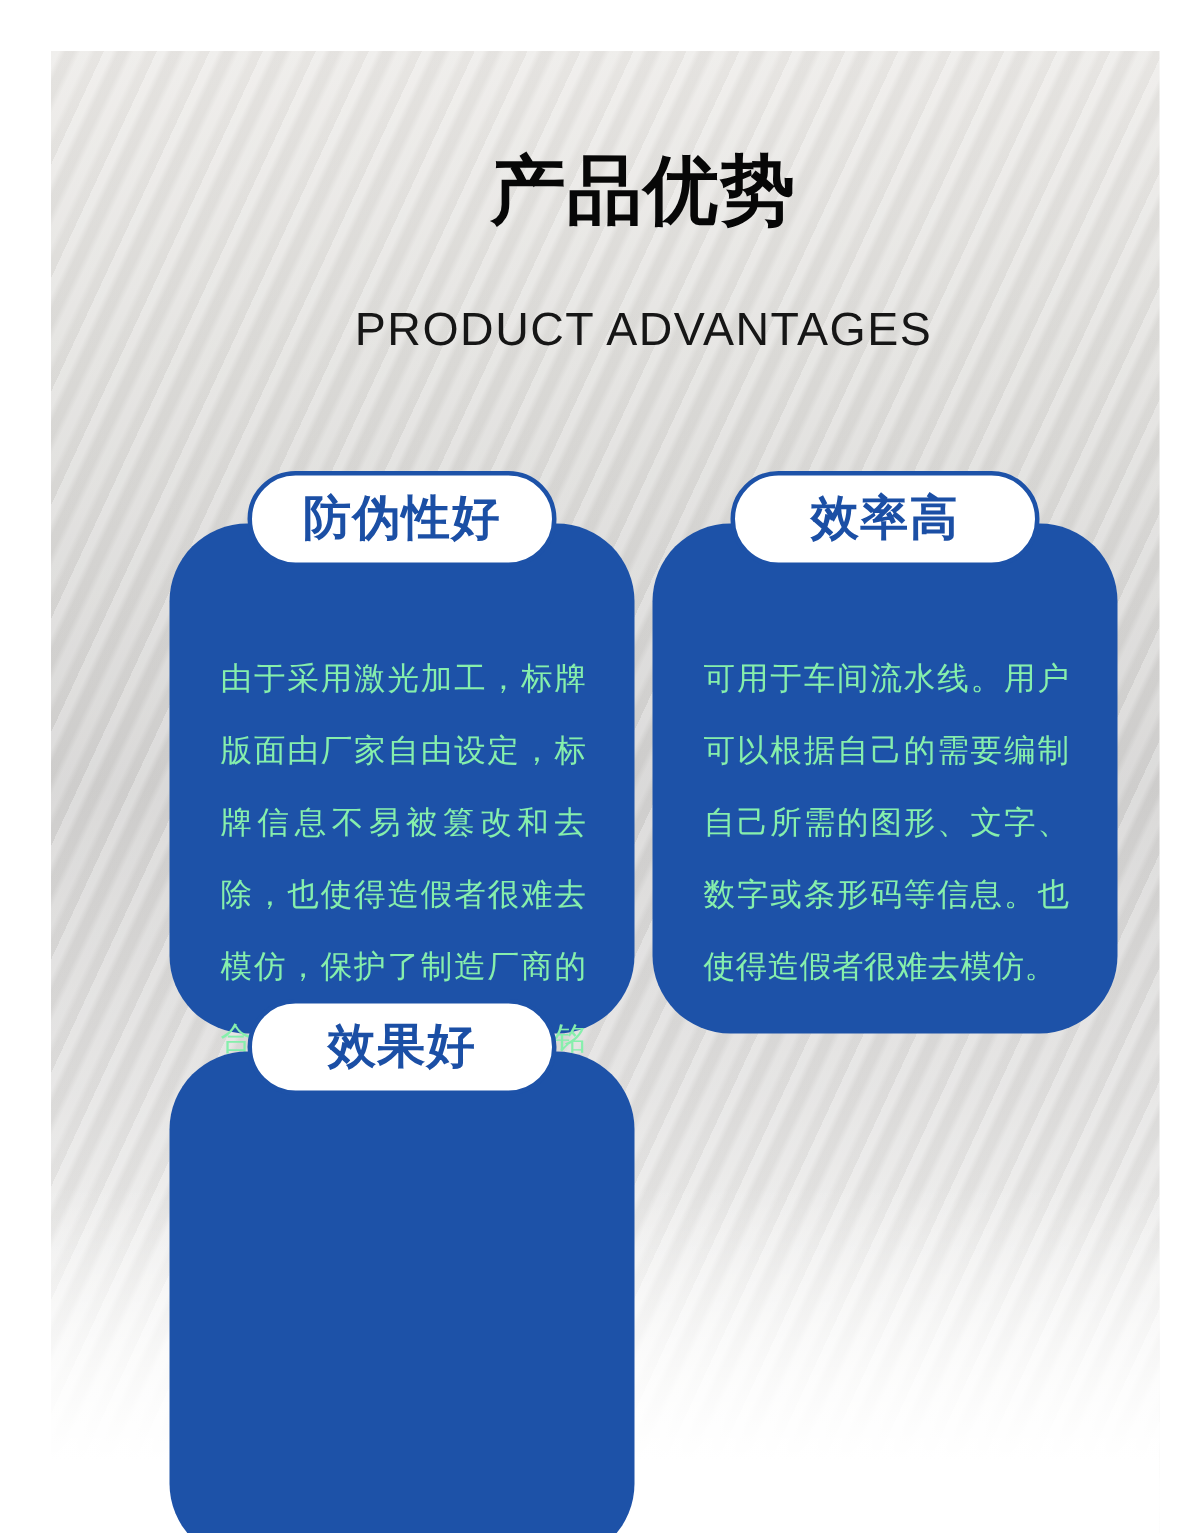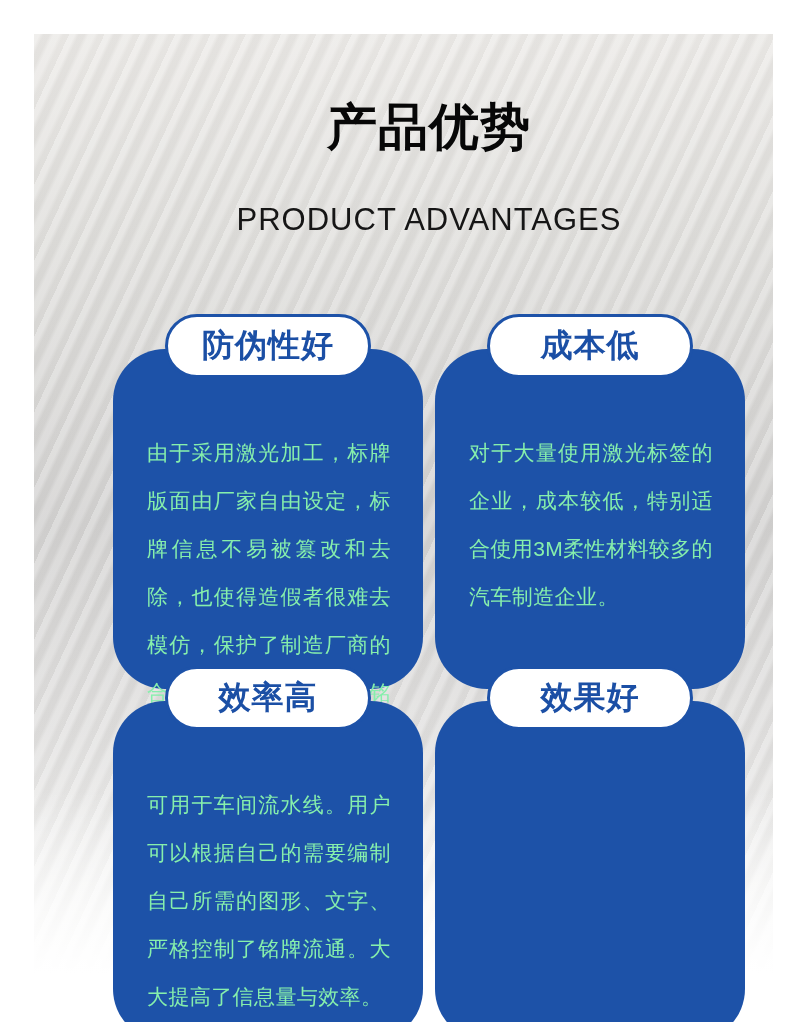--- a/index.html
+++ b/index.html
@@ -104,32 +104,26 @@
 
   <div class="cards">
 
     <section class="card">
       <div class="badge">
         <span class="badge-label">防伪性好</span>
       </div>
       <p class="card-body">由于采用激光加工，标牌版面由厂家自由设定，标牌信息不易被篡改和去除，也使得造假者很难去模仿，保护了制造厂商的合法利益，严格控制了铭牌流通。</p>
     </section>
 
-    <section class="card">
-      <div class="badge">
-        <span class="badge-label">成本低</span>
-      </div>
-      <p class="card-body">对于大量使用激光标签的企业，成本较低，特别适合使用3M柔性材料较多的汽车制造企业。</p>
-    </section>
 
     <section class="card">
       <div class="badge">
         <span class="badge-label">效率高</span>
       </div>
-      <p class="card-body">可用于车间流水线。用户可以根据自己的需要编制自己所需的图形、文字、严格控制了铭牌流通。大大提高了信息量与效率。</p>
+      <p class="card-body">可用于车间流水线。用户可以根据自己的需要编制自己所需的图形、文字、数字或条形码等信息。也使得造假者很难去模仿。</p>
     </section>
 
     <section class="card">
       <div class="badge">
         <span class="badge-label">效果好</span>
       </div>
     </section>
 
   </div>
 

